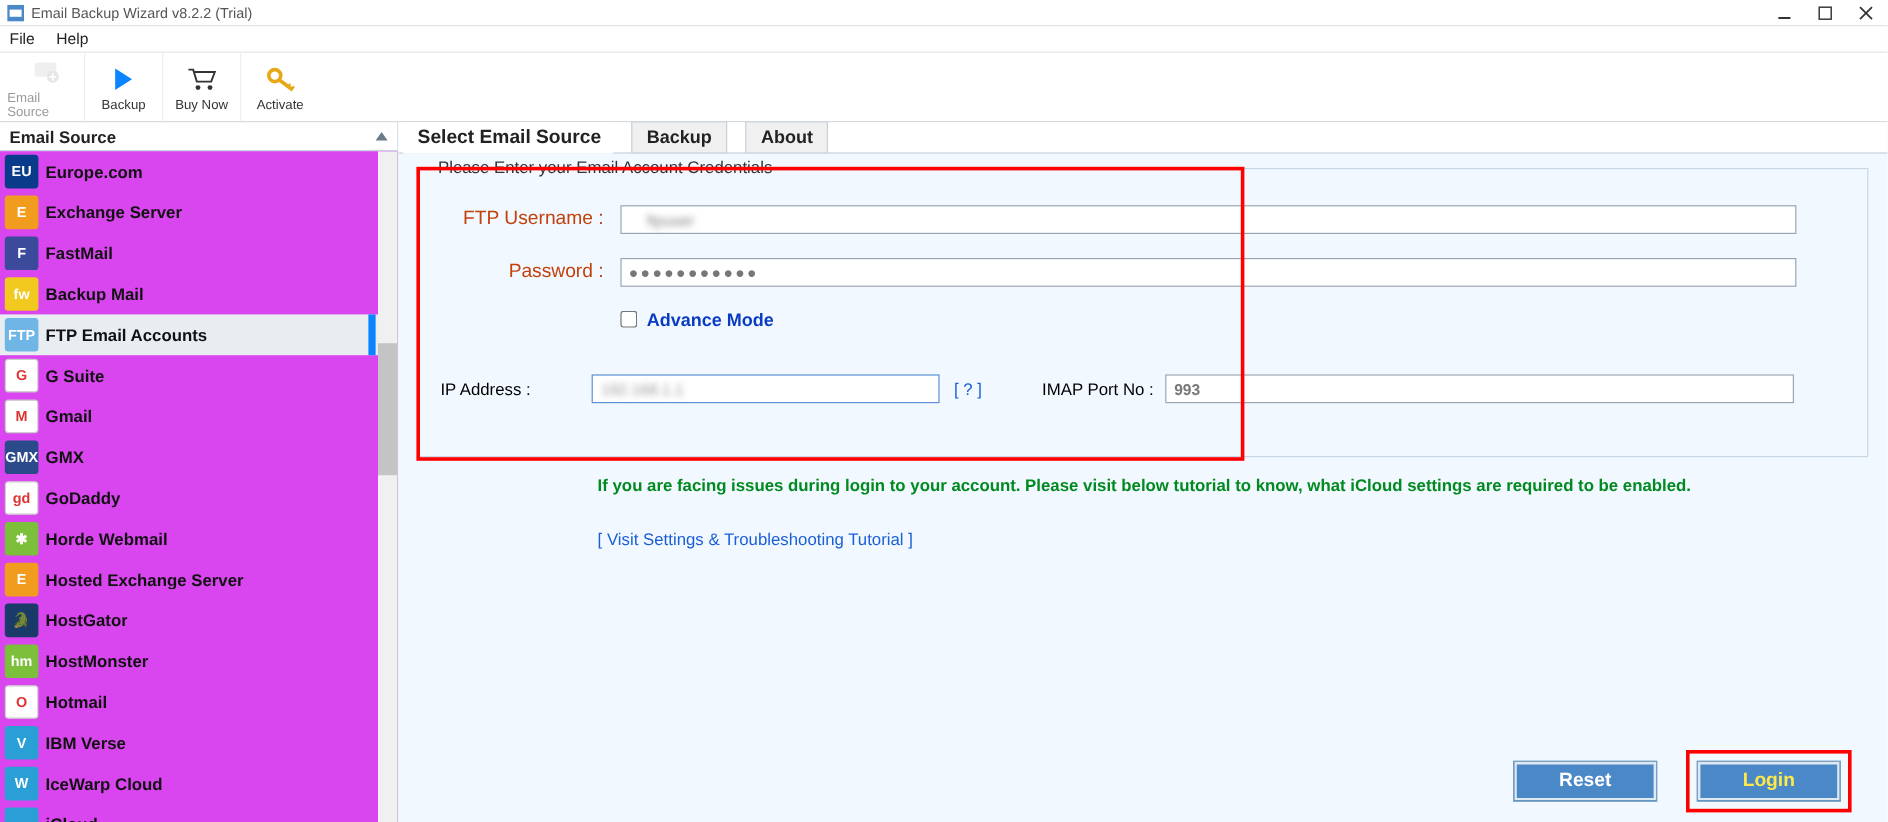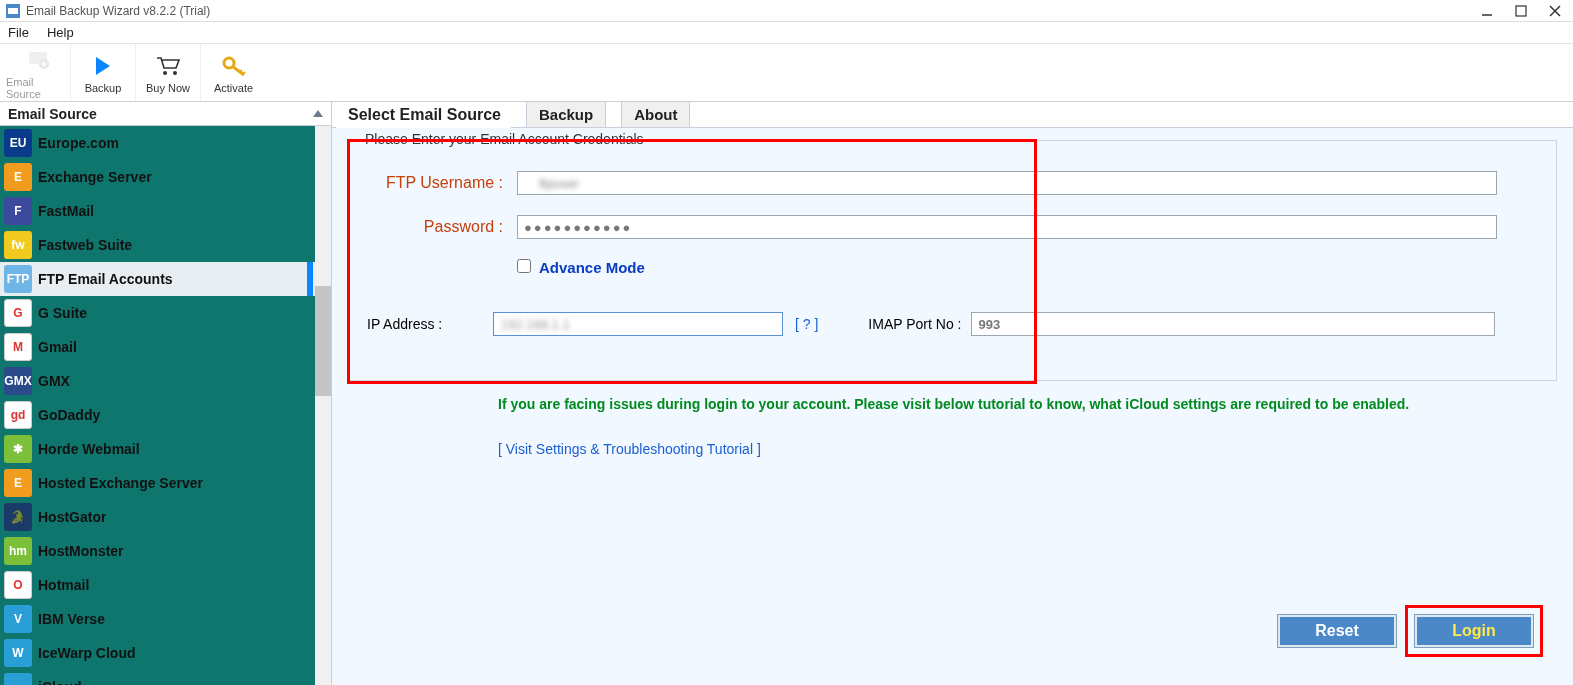--- a/index.html
+++ b/index.html
@@ -25,21 +25,21 @@
   .tool.disabled .tlabel{ color:#9a9a9a;}
   .tool.disabled svg{ opacity:.45;}
 
   
   .main { display:flex; height: calc(685px - 22px - 22px - 58px); }
 
   
   .sidebar { width: 332px; border-right:1px solid #c5d0da; display:flex; flex-direction:column; }
   .sidehdr { height: 24px; background:#fff; border-bottom:1px solid #c5d0da; display:flex; align-items:center; padding:0 8px; font-size:14px; font-weight:600; color:#222; }
   .sidehdr .arrow { margin-left:auto; width:0;height:0;border-left:5px solid transparent;border-right:5px solid transparent;border-bottom:7px solid #6a7b8c;}
-  .sidelist { flex:1; overflow:hidden; position:relative; background:#0f766e; }
+  .sidelist { flex:1; overflow:hidden; position:relative; background:#d946ef; }
   .siderow { height:34px; display:flex; align-items:center; padding-left:4px; padding-right:6px; font-size:14px; color:#111; border-bottom:1px solid rgba(0,0,0,0);} 
   .siderow .sicon { width:28px; height:28px; margin-right:6px; border-radius:3px; display:flex; align-items:center; justify-content:center; font-weight:bold; font-size:12px; color:#fff; }
   .siderow.selected { background:#e8edf2; }
   .siderow.selected::after{ content:""; width:6px; height:34px; background:#0a84ff; position:absolute; right:18px;}
   .siderow .slabel{ white-space:nowrap; overflow:hidden; text-overflow:ellipsis;font-weight:bold; }
   .scrollbar { position:absolute; right:0; top:0; width:16px; height:100%; background:#f0f0f0;}
   .scrollthumb{ position:absolute; right:0; top:160px; width:16px; height:110px; background:#c4c4c4;}
 
   
   .content { flex:1; background:#f2f8ff; position:relative; padding:0; }
@@ -62,21 +62,21 @@
   .advance input[type=checkbox]{ width:14px;height:14px; margin-right:8px;}
   .advance label{ color:#0a3cc2; font-weight:700; font-size:15px;}
   .qmark { color:#1a5fd6; font-size:14px; margin:0 20px 0 12px; }
   .iprow{ display:flex; align-items:center; margin-top:36px;}
   .iplabel{ width:126px; font-size:14px;}
   .portlabel{ font-size:14px; margin-right:10px;}
 
   .greenmsg { color:#008a1f; font-weight:700; font-size:14px; margin-left:150px; margin-top:14px; max-width:1160px; line-height:1.4;}
   .bluelink { color:#1a5fd6; font-size:14px; margin-left:150px; margin-top:26px; display:inline-block;}
 
-  .btnrow { position:absolute; right:30px; bottom:28px; display:flex; gap:8px; align-items:center;}
+  .btnrow { position:absolute; right:30px; bottom:8px; display:flex; gap:24px; align-items:center;}
   .bigbtn { width:120px; height:34px; background:#4a88c7; border:1px solid #7a9fbf; color:#fff; font-size:16px; font-weight:700; display:flex; align-items:center; justify-content:center; box-shadow: inset 0 0 0 2px #dfe9f2; cursor:pointer;}
   .bigbtn.login{ color:#ffe94a; }
   .redbox2{ border:3px solid #ff0000; padding:6px; }
 
 </style>
 </head>
 <body>
 
 <div class="titlebar">
   <span class="app-icon">
@@ -161,21 +161,21 @@
         <div class="siderow">
           <span class="sicon" style="background: rgb(242, 156, 31); color: rgb(255, 255, 255); border: none;">E</span>
           <span class="slabel">Exchange Server</span>
         </div>
         <div class="siderow">
           <span class="sicon" style="background: rgb(59, 74, 154); color: rgb(255, 255, 255); border: none;">F</span>
           <span class="slabel">FastMail</span>
         </div>
         <div class="siderow">
           <span class="sicon" style="background: rgb(242, 201, 31); color: rgb(255, 255, 255); border: none;">fw</span>
-          <span class="slabel">Fastweb Suite</span>
+          <span class="slabel">Backup Mail</span>
         </div>
         <div class="siderow selected">
           <span class="sicon" style="background: rgb(111, 181, 230); color: rgb(255, 255, 255); border: none;">FTP</span>
           <span class="slabel">FTP Email Accounts</span>
         </div>
         <div class="siderow">
           <span class="sicon" style="background: rgb(255, 255, 255); color: rgb(221, 51, 51); border: 1px solid rgb(204, 204, 204);">G</span>
           <span class="slabel">G Suite</span>
         </div>
         <div class="siderow">

